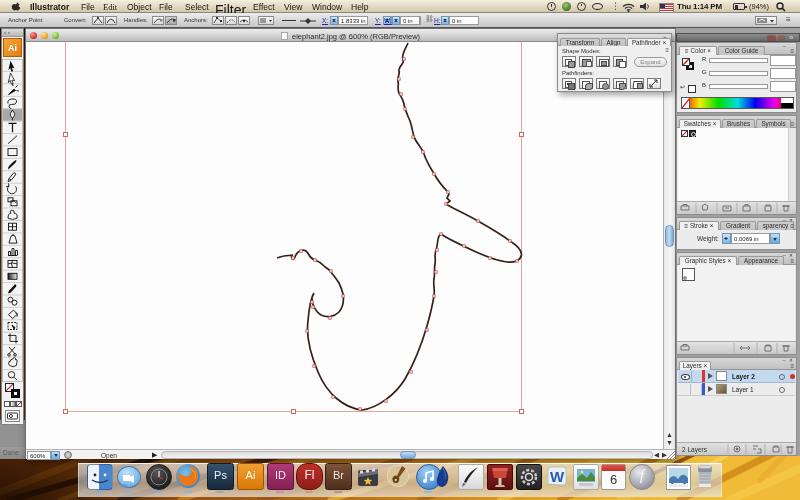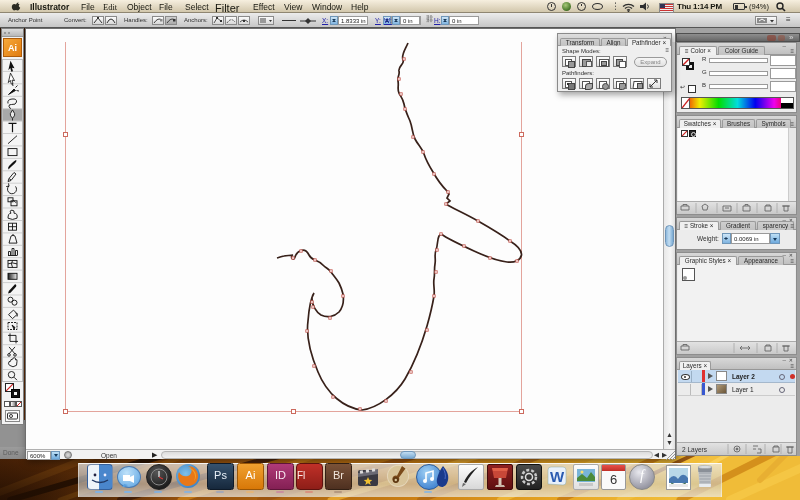--- a/index.html
+++ b/index.html
@@ -62,20 +62,27 @@
         <stop offset="1" stop-color="#1c0c02" stop-opacity="0"></stop>
       </radialGradient>
 <rect x="0" y="380" width="320" height="120" fill="url(#dk)"></rect>
 </svg>
 
 <div class="abs" style="left:0;top:420px;width:25px;height:39px;background:#929292;"></div>
 <div class="abs" style="left:0;top:447px;width:25px;height:12px;background:linear-gradient(#9c9c9c,#8a8a8a);font-size:6.5px;color:#5c5c5c;line-height:12px;padding-left:3px;box-sizing:border-box;">Done</div>
 
 <div class="abs" id="docwin" style="left:25px;top:28px;width:651px;height:431px;background:#fdfdfd;border:1px solid #6f6f6f;box-sizing:border-box;box-shadow:2px 3px 8px rgba(0,0,0,0.45);">
 
+  <div class="abs" style="left:0;top:0;width:649px;height:13px;background:linear-gradient(#eceback 0%,#d8d8d8 50%,#bcbcbc 100%);background:linear-gradient(#ececec 0%,#d8d8d8 45%,#bcbcbc 100%);border-bottom:1px solid #8a8a8a;box-sizing:border-box;">
+    <div class="abs" style="left:4px;top:3px;width:7px;height:7px;border-radius:50%;background:radial-gradient(circle at 35% 30%,#f59a92,#d33a30 60%,#8e1a12);"></div>
+    <div class="abs" style="left:15px;top:3px;width:7px;height:7px;border-radius:50%;background:radial-gradient(circle at 35% 30%,#fce0a0,#eba928 60%,#9a6a10);"></div>
+    <div class="abs" style="left:26px;top:3px;width:7px;height:7px;border-radius:50%;background:radial-gradient(circle at 35% 30%,#cdeea0,#7ec339 60%,#3e7a14);"></div>
+    <div class="abs" style="left:266px;top:2.5px;font-size:7.5px;color:#2c2c2c;white-space:nowrap;">elephant2.jpg @ 600% (RGB/Preview)</div>
+    <div class="abs" style="left:255px;top:2.5px;width:7px;height:8px;background:#fafafa;border:1px solid #aaa;box-sizing:border-box;"></div>
+  </div>
 
   <div class="abs" style="left:0;top:13px;width:637px;height:406px;background:#fdfdfd;overflow:hidden;">
     <svg width="637" height="406" viewBox="26 42 637 406">
 
       <g stroke="#e3a49c" stroke-width="1" fill="none">
         <line x1="65.5" y1="42" x2="65.5" y2="411"></line>
         <line x1="521.5" y1="42" x2="521.5" y2="411"></line>
         <line x1="65" y1="411.5" x2="521" y2="411.5"></line>
       </g>
       <g fill="#fff" stroke="#cc6a5e" stroke-width="1">
@@ -174,21 +181,21 @@
   <svg class="abs" style="left:11px;top:2px;" width="10" height="9" viewBox="0 0 10 9">
     <path d="M5.6,1.6 C6.1,0.9 6.9,0.5 7.5,0.6 C7.5,1.3 7.2,1.9 6.7,2.4 C6.2,2.9 5.6,3.1 5.1,3 C5,2.5 5.2,2 5.6,1.6 Z" fill="#2a2a22"></path>
     <path d="M7.3,3.1 C6.5,3 5.9,3.5 5.2,3.5 C4.5,3.5 3.8,3.1 3.2,3.1 C2,3.2 0.8,4.2 0.8,6 C0.8,7.8 2.1,9.4 3,9.4 C3.6,9.4 4.1,9 4.9,9 C5.7,9 6.1,9.4 6.8,9.4 C7.7,9.4 8.8,7.9 9.2,6.7 C8.3,6.3 7.8,5.6 7.8,4.8 C7.8,4.1 8.1,3.5 8.6,3.2 C8.2,3.1 7.7,3.1 7.3,3.1 Z" fill="#2a2a22" transform="translate(0,-1)"></path>
   </svg>
   <div class="abs" style="left:30px;top:1.5px;font-size:8.5px;font-weight:bold;color:#17170f;">Illustrator</div>
   <div class="abs" style="left:81px;top:1.5px;font-size:8.5px;color:#17170f;">File</div>
   <div class="abs" style="left:103px;top:1.5px;font-size:8.5px;color:#17170f;font-family:Liberation Serif, serif;">Edit</div>
   <div class="abs" style="left:127px;top:1.5px;font-size:8.5px;color:#17170f;">Object</div>
   <div class="abs" style="left:159px;top:1.5px;font-size:8.5px;color:#17170f;">File</div>
   <div class="abs" style="left:185px;top:1.5px;font-size:8.5px;color:#17170f;">Select</div>
-  <div class="abs" style="left:215px;top:1.5px;font-size:11px;color:#17170f;">Filter</div>
+  <div class="abs" style="left:215px;top:1.5px;font-size:14px;color:#17170f;">Filter</div>
   <div class="abs" style="left:253px;top:1.5px;font-size:8.5px;color:#17170f;">Effect</div>
   <div class="abs" style="left:284px;top:1.5px;font-size:8.5px;color:#17170f;">View</div>
   <div class="abs" style="left:312px;top:1.5px;font-size:8.5px;color:#17170f;">Window</div>
   <div class="abs" style="left:351px;top:1.5px;font-size:8.5px;color:#17170f;">Help</div>
 
   <div class="abs" style="left:547px;top:2px;width:9px;height:9px;border:1px solid #333;border-radius:50%;box-sizing:border-box;">
         <div style="width:1px;height:3px;background:#333;margin:1px auto 0;"></div>
       </div>
   <div class="abs" style="left:562px;top:2px;width:9px;height:9px;border-radius:50%;background:radial-gradient(circle at 40% 35%,#a8c878,#4a7a2a 65%,#233a10);"></div>
   <div class="abs" style="left:577px;top:2px;width:9px;height:9px;border:1.2px solid #2f2f2f;border-radius:50%;box-sizing:border-box;">
@@ -688,21 +695,21 @@
           <path d="M12,4 a8,8 0 0 1 8,8 a8,8 0 0 1 -2,5 a9,9 0 0 0 -6,-13 z" fill="#f4a028"></path>
         </svg>
   </div>
 
   <div class="abs" style="left:207px;top:5px;width:25px;height:25px;border-radius:2.5px;background:linear-gradient(#36526e,#16283c);border:1px solid #0e1a28;color:#e8f0f8;font-size:11px;text-align:center;line-height:23px;">Ps</div>
 
   <div class="abs" style="left:237px;top:5px;width:25px;height:25px;border-radius:2.5px;background:linear-gradient(#f0a030,#d87808);border:1px solid #9a5606;color:#fff;font-size:11px;text-align:center;line-height:23px;">Ai</div>
 
   <div class="abs" style="left:267px;top:5px;width:25px;height:25px;border-radius:2.5px;background:linear-gradient(#b03a78,#842054);border:1px solid #5e1438;color:#f8e8f0;font-size:11px;text-align:center;line-height:23px;">ID</div>
 
-  <div class="abs" style="left:296px;top:5px;width:25px;height:25px;border-radius:4px;background:linear-gradient(#c03028,#8e1e18);border:1px solid #5e120e;color:#fae8e8;font-size:10px;text-align:left;line-height:23px;">Fl</div>
+  <div class="abs" style="left:296px;top:5px;width:25px;height:25px;border-radius:11px;background:linear-gradient(#c03028,#8e1e18);border:1px solid #5e120e;color:#fae8e8;font-size:12px;text-align:center;line-height:23px;">Fl</div>
 
   <div class="abs" style="left:325px;top:5px;width:25px;height:25px;border-radius:2.5px;background:linear-gradient(#7a5238,#4e3020);border:1px solid #32201-4;border:1px solid #322014;color:#f0e4da;font-size:11px;text-align:center;line-height:23px;">Br</div>
 
   <div class="abs" style="left:356px;top:6px;width:25px;height:24px;">
     <svg width="25" height="24" viewBox="0 0 25 24">
           <rect x="2" y="6" width="20" height="16" rx="2" fill="#3a3a42"></rect>
           <path d="M2,9 L22,5 L22,10 L2,13 z" fill="#6a6a74"></path>
           <g fill="#ddd">
             <rect x="4" y="6.5" width="3" height="3" transform="rotate(-10 5 8)"></rect>
             <rect x="10" y="5.5" width="3" height="3" transform="rotate(-10 11 7)"></rect>

